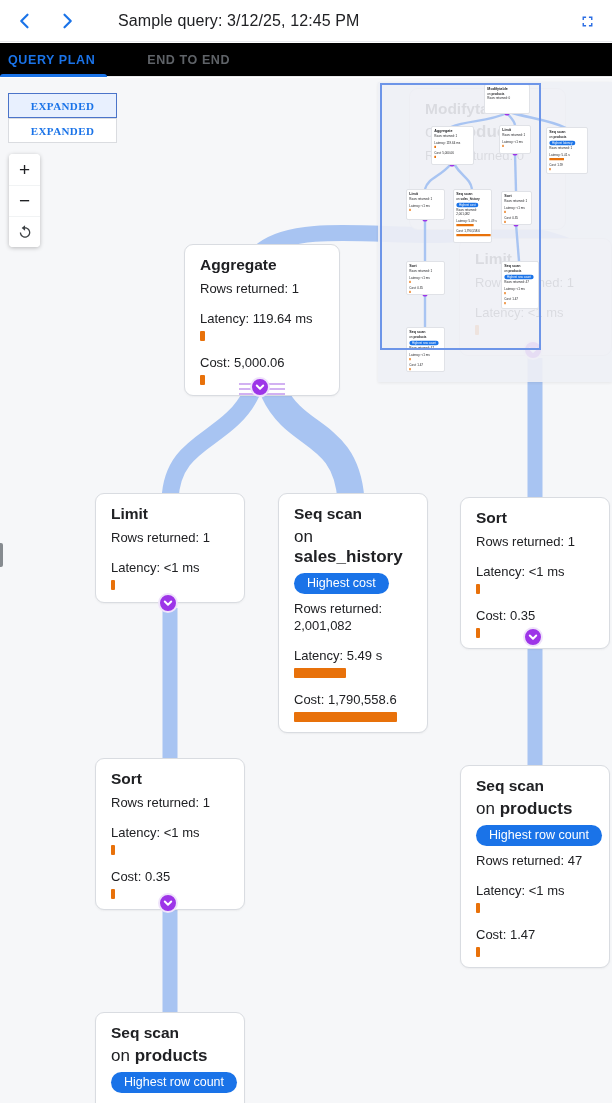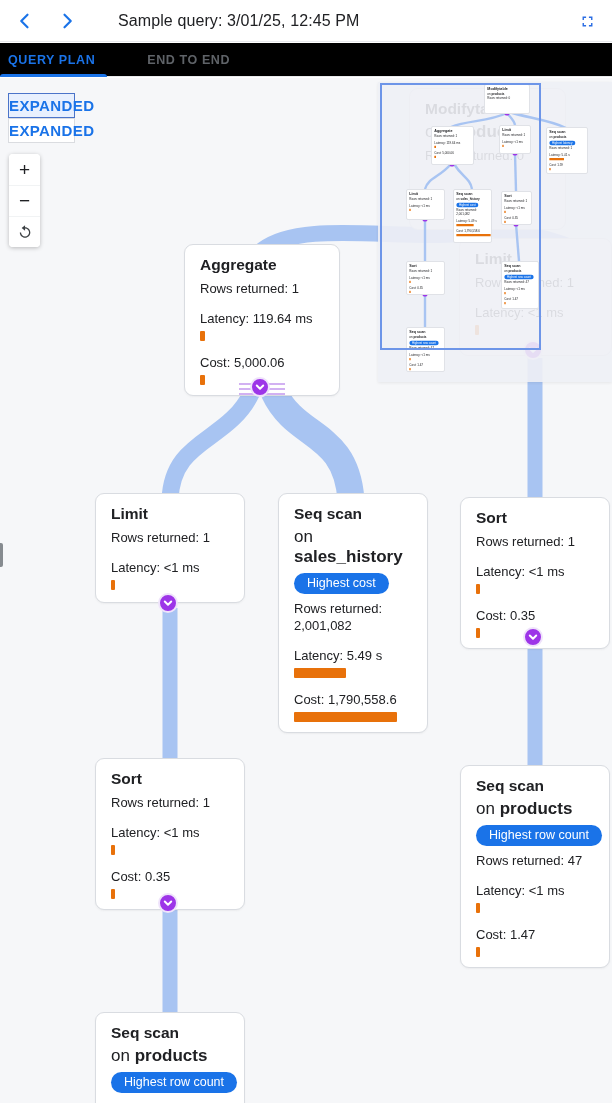--- a/index.html
+++ b/index.html
@@ -62,22 +62,22 @@
   .mnode-in .pn-on { font-size:9px; margin:0 0 3px 0; }
   .mnode-in .pn-badge { font-size:9px; padding:2px 8px; border-radius:8px; margin:0 0 3px 0; }
   .mnode-in .pn-line { font-size:9px; line-height:12px; }
   .mnode-in .pn-line.mt { margin-top:8px; }
   .mnode-in .pn-bar { height:7px; margin-top:3px; }
   .viewport { position:absolute; left:2px; top:1px; width:161px; height:267px;
               border:2px solid #6d95e8; z-index:12; cursor:move; }
 
   
   .mode-toggle { position:absolute; left:8px; top:15px; width:85px; z-index:15; }
-  .mode-btn { display:block; width:67px; height:25px; font-family:Liberation Sans, sans-serif;
-              font-size:15px; font-weight:700; letter-spacing:.4px; color:#1a73e8; cursor:pointer;
+  .mode-btn { display:block; width:109px; height:25px; font-family:Liberation Serif, serif;
+              font-size:11px; font-weight:700; letter-spacing:.4px; color:#1a73e8; cursor:pointer;
               background:#fff; border:1px solid #dadce0; }
   .mode-btn.selected { background:#e8f0fe; border:1px solid #4b74c9; }
   .zoomcard { position:absolute; left:9px; top:76px; width:31px; z-index:15; background:#fff;
               border-radius:4px; box-shadow:0 1px 4px rgba(0,0,0,.25); overflow:hidden; }
   .zbtn { display:flex; align-items:center; justify-content:center; width:31px; height:31px;
           border:none; background:#fff; cursor:pointer; font-size:19px; color:#202124; padding:0; }
   .zbtn + .zbtn { border-top:1px solid #f1f3f4; }
 
   .scroll-thumb { position:absolute; left:0; top:543px; width:3px; height:24px; background:#868b90;
                   border-radius:0 2px 2px 0; z-index:15; cursor:pointer; }
@@ -89,21 +89,21 @@
   <button class="navbtn">
     <svg width="20" height="20" viewBox="0 0 24 24" fill="none" stroke="#1a73e8" stroke-width="2.6" stroke-linecap="round" stroke-linejoin="round">
       <polyline points="15 4.5 7.5 12 15 19.5"></polyline>
       </svg>
   </button>
   <button class="navbtn">
     <svg width="20" height="20" viewBox="0 0 24 24" fill="none" stroke="#1a73e8" stroke-width="2.6" stroke-linecap="round" stroke-linejoin="round">
       <polyline points="9 4.5 16.5 12 9 19.5"></polyline>
       </svg>
   </button>
-  <div class="page-title">Sample query: 3/01/25, 12:45 PM</div>
+  <div class="page-title">Sample query: 3/12/25, 12:45 PM</div>
   <button class="fsbtn">
     <svg width="17" height="17" viewBox="0 0 24 24" fill="#2b6de3">
       <path d="M7 14H5v5h5v-2H7v-3zM5 10h2V7h3V5H5v5zm12 7h-3v2h5v-5h-2v3zM14 5v2h3v3h2V5h-5z"></path>
       </svg>
   </button>
 </header>
 
 <nav class="tabbar">
   <div class="tab active">
     <span>QUERY PLAN</span>

